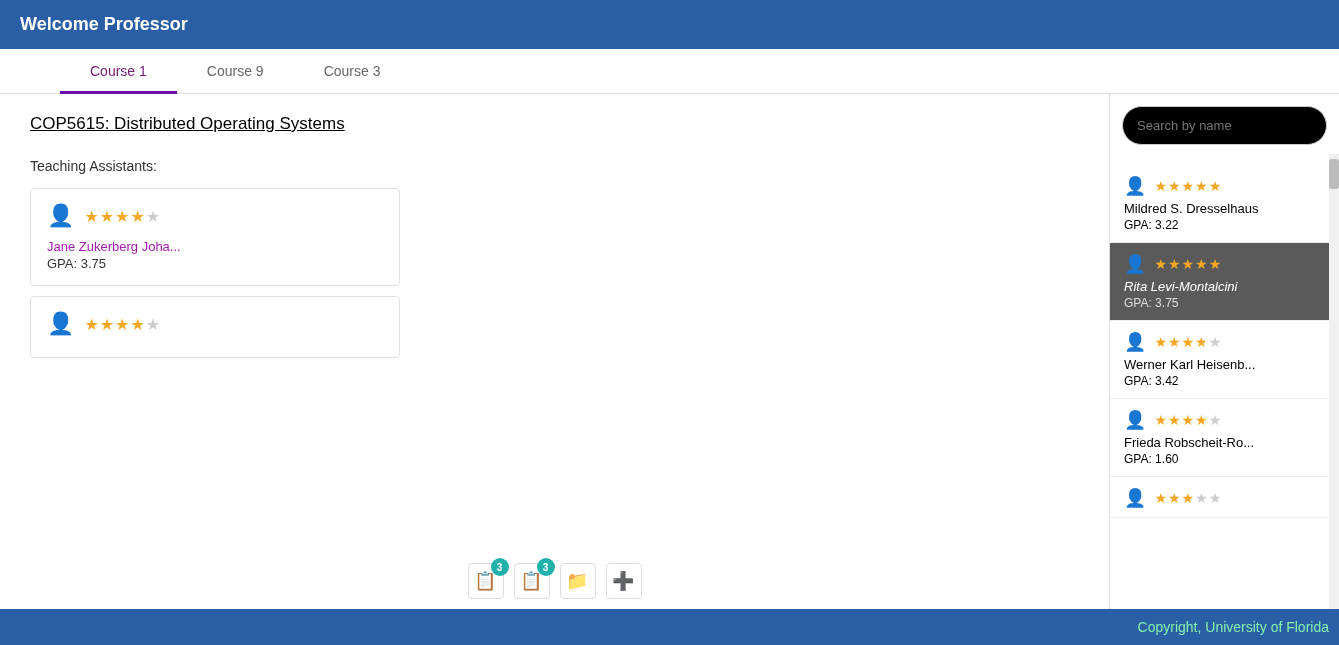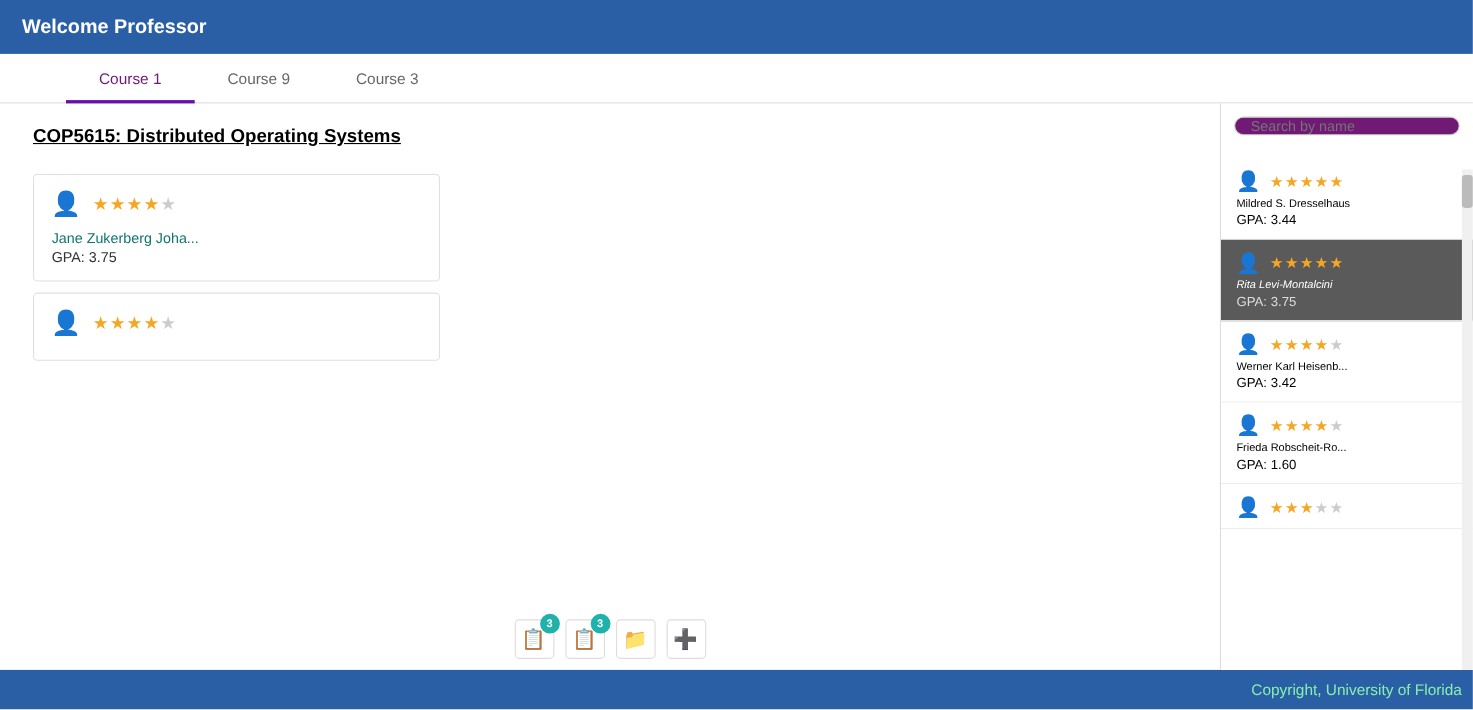--- a/index.html
+++ b/index.html
@@ -52,21 +52,21 @@
     
     .content-area {
       flex: 1;
       padding: 20px 30px;
       overflow: hidden;
       position: relative;
     }
 
     .course-title {
       font-size: 17px;
-      font-weight: bold;
+      font-weight: normal;
       text-decoration: underline;
       color: #000;
       margin-bottom: 24px;
     }
 
     .section-label {
       font-size: 14px;
       color: #333;
       margin-bottom: 14px;
     }
@@ -100,21 +100,21 @@
 
     .ta-card-header {
       display: flex;
       align-items: center;
       gap: 10px;
       margin-bottom: 6px;
     }
 
     .ta-name {
       font-size: 13px;
-      color: #0f766e;
+      color: #a21caf;
       margin-top: 10px;
       margin-bottom: 2px;
     }
 
     .ta-gpa {
       font-size: 13px;
       color: #333;
     }
 
     
@@ -179,27 +179,27 @@
     .right-list::-webkit-scrollbar { width: 6px; }
     .right-list::-webkit-scrollbar-track { background: #f1f1f1; }
     .right-list::-webkit-scrollbar-thumb { background: #bbb; }
 
     .search-box-wrapper {
       padding: 12px;
     }
 
     .search-box {
       width: 100%;
-      padding: 0 14px;
+      padding: 11px 14px;
       border: 1px solid #ccc;
       border-radius: 20px;
       font-size: 13px;
       color: #999;
       outline: none;
-      background: #701a75;
+      background: #000000;
     }
 
     .candidate-card {
       padding: 10px 14px;
       border-bottom: 1px solid #eee;
       cursor: pointer;
     }
 
     .candidate-card.highlighted {
       background: #5a5a5a;
@@ -207,21 +207,21 @@
     }
 
     .candidate-header {
       display: flex;
       align-items: center;
       gap: 8px;
       margin-bottom: 4px;
     }
 
     .candidate-name {
-      font-size: 10px;
+      font-size: 13px;
       margin-top: 2px;
       margin-bottom: 2px;
     }
 
     .candidate-gpa {
       font-size: 12px;
     }
 
     
     .stars {
@@ -286,20 +286,21 @@
   </div>
   <div class="tab">
     <span>Course 3</span>
   </div>
 </div>
 
 <div class="main">
 
   <div class="content-area">
     <div class="course-title">COP5615: Distributed Operating Systems</div>
+    <div class="section-label">Teaching Assistants:</div>
 
     <div class="ta-area">
       <div class="ta-scroll-content">
 
         <div class="ta-card">
           <div class="ta-card-header">
             <span class="avatar-icon">👤</span>
             <div class="stars">
               <span class="star">★</span>
               <span class="star">★</span>
@@ -362,21 +363,21 @@
           <span class="avatar-icon-sm">👤</span>
           <div class="stars">
             <span class="star-sm">★</span>
             <span class="star-sm">★</span>
             <span class="star-sm">★</span>
             <span class="star-sm">★</span>
             <span class="star-sm">★</span>
           </div>
         </div>
         <div class="candidate-name">Mildred S. Dresselhaus</div>
-        <div class="candidate-gpa">GPA: 3.44</div>
+        <div class="candidate-gpa">GPA: 3.22</div>
       </div>
 
       <div class="candidate-card highlighted">
         <div class="candidate-header">
           <span class="avatar-icon-white">👤</span>
           <div class="stars">
             <span class="star-sm">★</span>
             <span class="star-sm">★</span>
             <span class="star-sm">★</span>
             <span class="star-sm">★</span>

